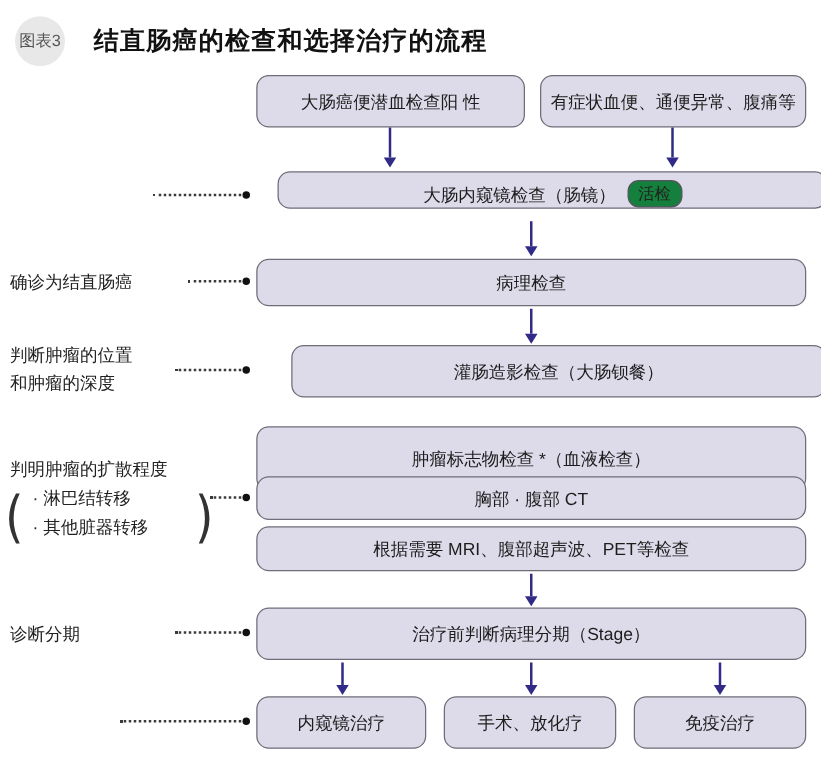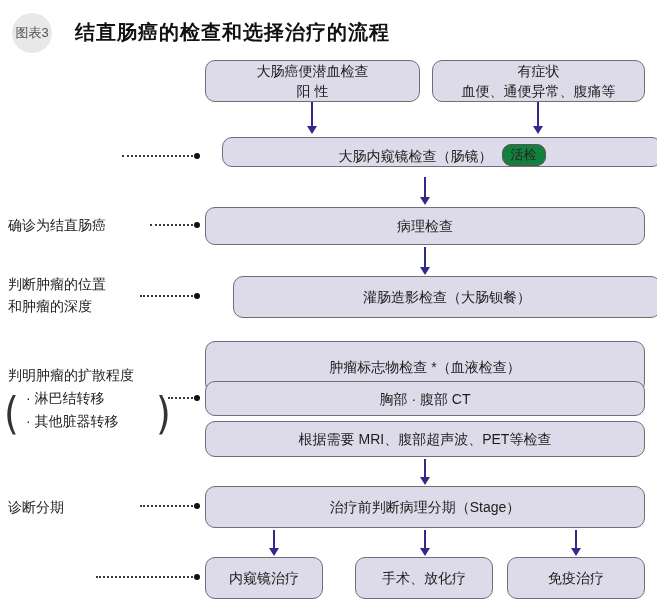--- a/index.html
+++ b/index.html
@@ -13,21 +13,21 @@
   body{background:#fff;font-family:"Liberation Sans","DejaVu Sans",sans-serif;}
   .canvas{position:relative;width:657px;height:614px;background:#fff;overflow:hidden;}
 
   
   .fig-badge{position:absolute;left:12px;top:13px;width:40px;height:40px;border-radius:50%;
     background:var(--badge-bg);color:#555;font-size:13px;display:flex;align-items:center;justify-content:center;}
   .title{position:absolute;left:64px;top:19px;font-size:20px;font-weight:bold;color:#111;letter-spacing:1px;margin-left:11px;}
 
   
   .box{position:absolute;background:var(--box-fill);border:1px solid var(--box-border);
-    border-radius:10px;display:flex;flex-direction:column;align-items:center;justify-content:center;
+    border-radius:10px;display:flex;flex-direction:row;align-items:center;justify-content:center;
     font-size:14px;color:var(--ink);line-height:20px;text-align:center;}
   .box.row{flex-direction:row;}
   .biopsy-badge{display:inline-flex;align-items:center;justify-content:center;margin-left:9px;
     background:#15803d;border:1px solid #55545c;border-radius:9px;height:22px;padding:0 8px;font-size:13px;color:#222;}
 
   
   .arrow{position:absolute;width:2px;background:var(--arrow);}
   .arrow::after{content:'';position:absolute;bottom:-8px;left:-4px;width:0;height:0;
     border-left:5px solid transparent;border-right:5px solid transparent;border-top:8px solid var(--arrow);}
 
@@ -90,21 +90,21 @@
   <div class="arrow" style="left:424px;top:459px;height:18px;"></div>
 
   <div class="box" style="left:205px;top:486px;width:440px;height:42px;">
     <div>治疗前判断病理分期（Stage）</div>
   </div>
 
   <div class="arrow" style="left:273px;top:530px;height:18px;"></div>
   <div class="arrow" style="left:424px;top:530px;height:18px;"></div>
   <div class="arrow" style="left:575px;top:530px;height:18px;"></div>
 
-  <div class="box" style="left:205px;top:557px;width:118px;height:42px;align-items:center;">
+  <div class="box" style="left:205px;top:557px;width:136px;height:42px;align-items:center;">
     <div>内窥镜治疗</div>
   </div>
   <div class="box" style="left:355px;top:557px;width:138px;height:42px;">
     <div>手术、放化疗</div>
   </div>
   <div class="box" style="left:507px;top:557px;width:138px;height:42px;">
     <div>免疫治疗</div>
   </div>
 
   <div class="dot-line" style="left:122px;top:155px;width:75px;"></div>

